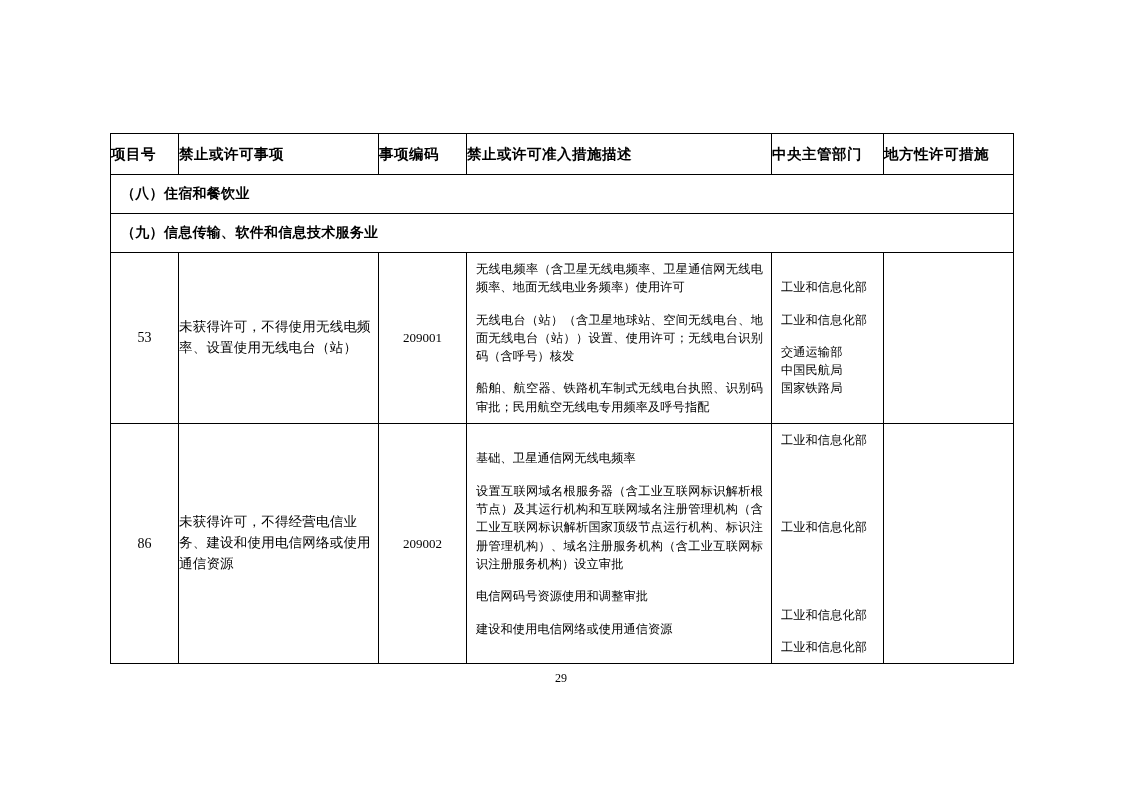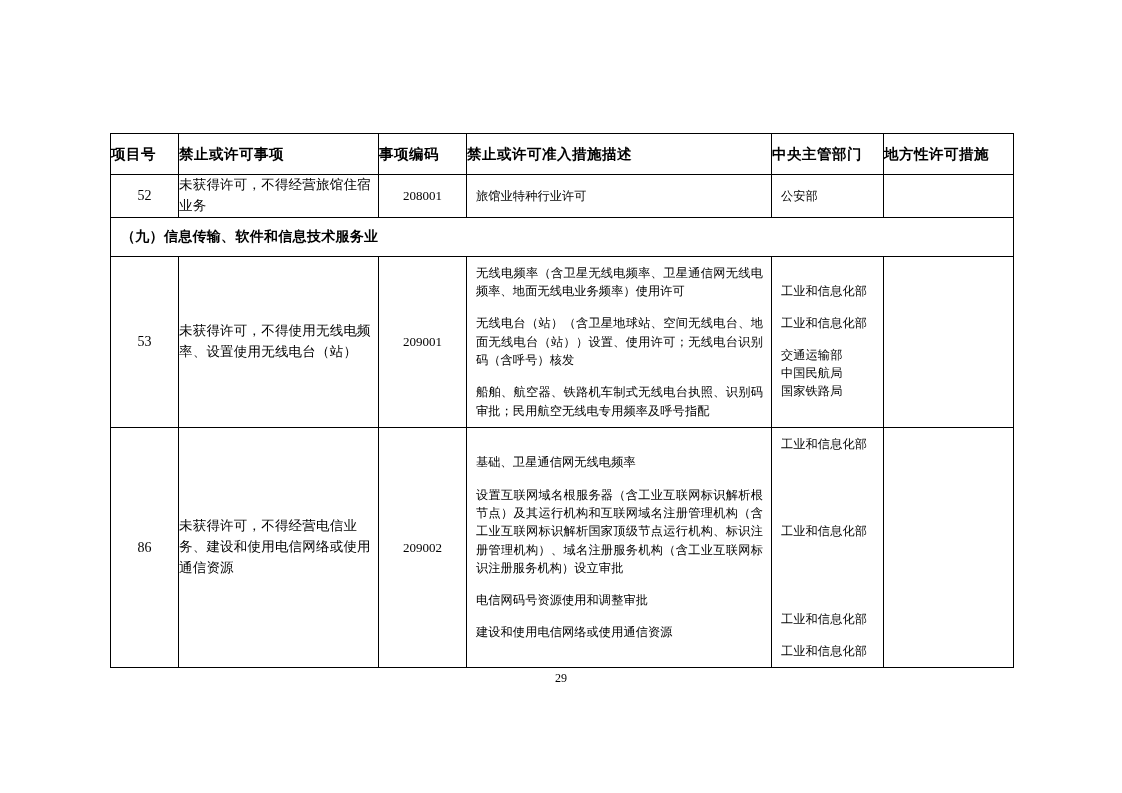--- a/index.html
+++ b/index.html
@@ -128,58 +128,45 @@
     <tbody>
       <tr class="hdr">
         <td>项目号</td>
         <td>禁止或许可事项</td>
         <td>事项编码</td>
         <td>禁止或许可准入措施描述</td>
         <td>中央主管部门</td>
         <td>地方性许可措施</td>
       </tr>
 
+      <tr class="section-row">
+        <td colspan="6">（八）住宿和餐饮业</td>
+      </tr>
 
-      <tr>
-        <td class="num-cell">52</td>
-        <td class="item-cell">未获得许可，不得经营旅馆住宿业务</td>
-        <td class="code-cell">208001</td>
-        <td class="desc-cell">
-          <div class="sub-list">
-            <div class="sub-item">旅馆业特种行业许可</div>
-          </div>
-        </td>
-        <td class="dept-cell">
-          <div class="sub-list">
-            <div class="dept-item">公安部</div>
-          </div>
-        </td>
-        <td class="local-cell"></td>
-      </tr>
 
       <tr class="section-row">
         <td colspan="6">（九）信息传输、软件和信息技术服务业</td>
       </tr>
 
       <tr class="row-53">
         <td class="num-cell">53</td>
         <td class="item-cell">未获得许可，不得使用无线电频率、设置使用无线电台（站）</td>
         <td class="code-cell">209001</td>
         <td class="desc-cell">
           <div class="sub-list">
             <div class="sub-item">无线电频率（含卫星无线电频率、卫星通信网无线电频率、地面无线电业务频率）使用许可</div>
             <div class="sub-item">无线电台（站）（含卫星地球站、空间无线电台、地面无线电台（站））设置、使用许可；无线电台识别码（含呼号）核发</div>
             <div class="sub-item">船舶、航空器、铁路机车制式无线电台执照、识别码审批；民用航空无线电专用频率及呼号指配</div>
           </div>
         </td>
         <td class="dept-cell">
           <div class="sub-list">
             <div class="dept-item">工业和信息化部</div>
             <div class="dept-item">工业和信息化部</div>
-            <div class="dept-item" style="white-space: pre-line; font-family: Liberation Mono, monospace;">交通运输部
+            <div class="dept-item" style="white-space: pre-line;">交通运输部
 中国民航局
 国家铁路局</div>
           </div>
         </td>
         <td class="local-cell"></td>
       </tr>
 
       <tr>
         <td class="num-cell">86</td>
         <td class="item-cell">未获得许可，不得经营电信业务、建设和使用电信网络或使用通信资源</td>

